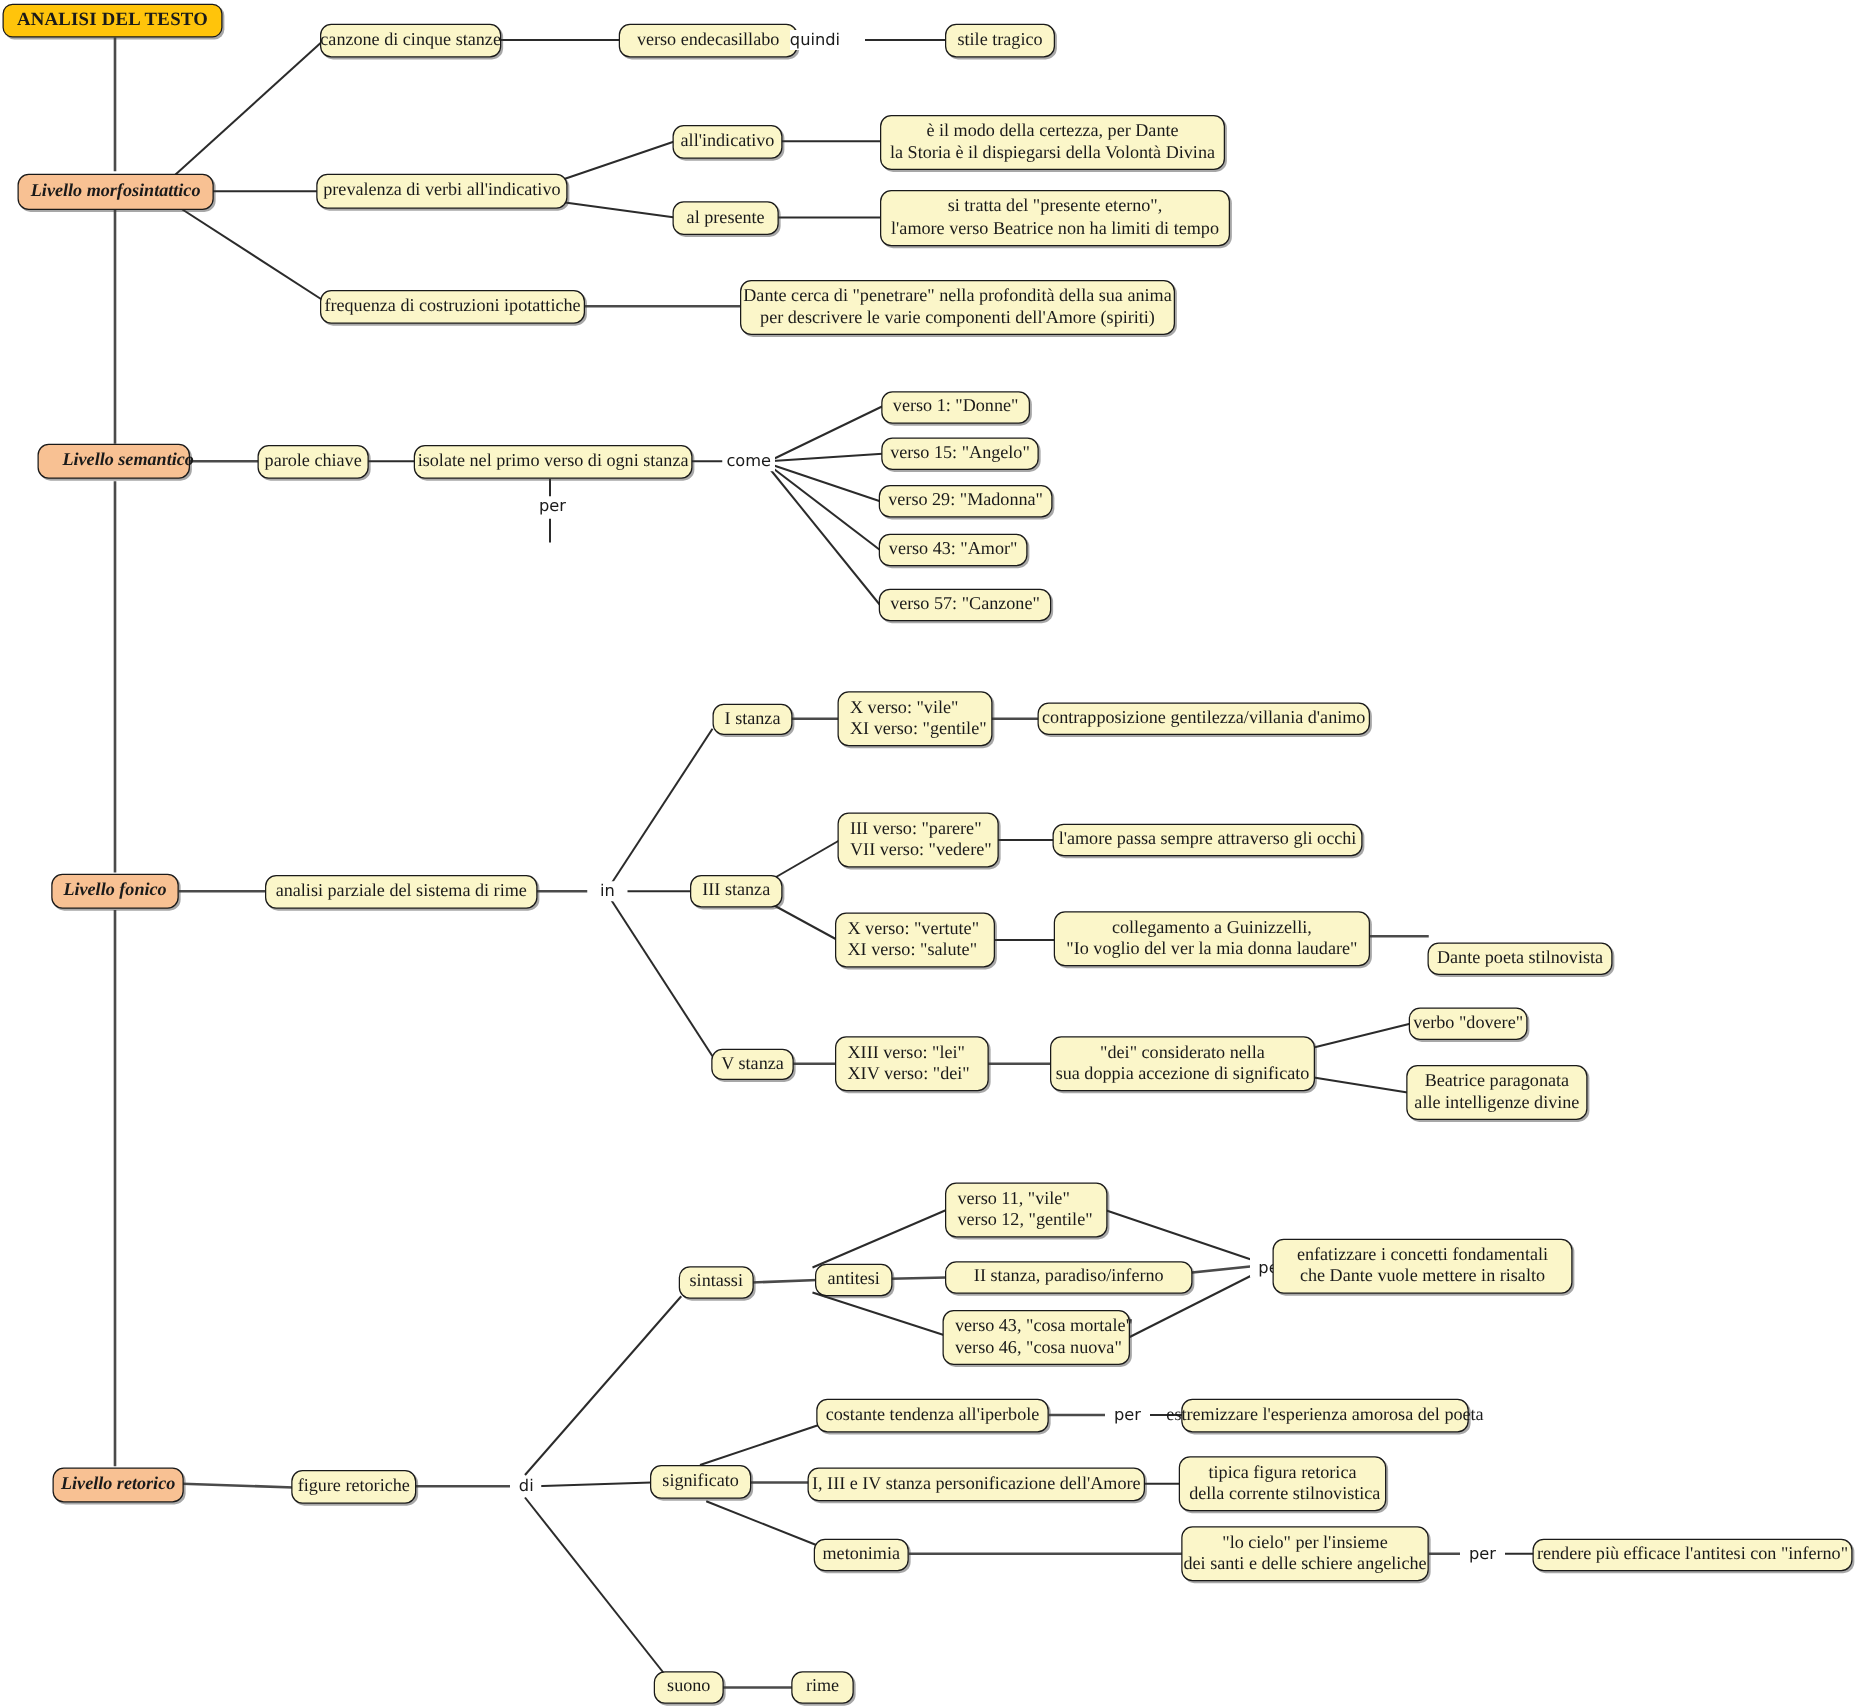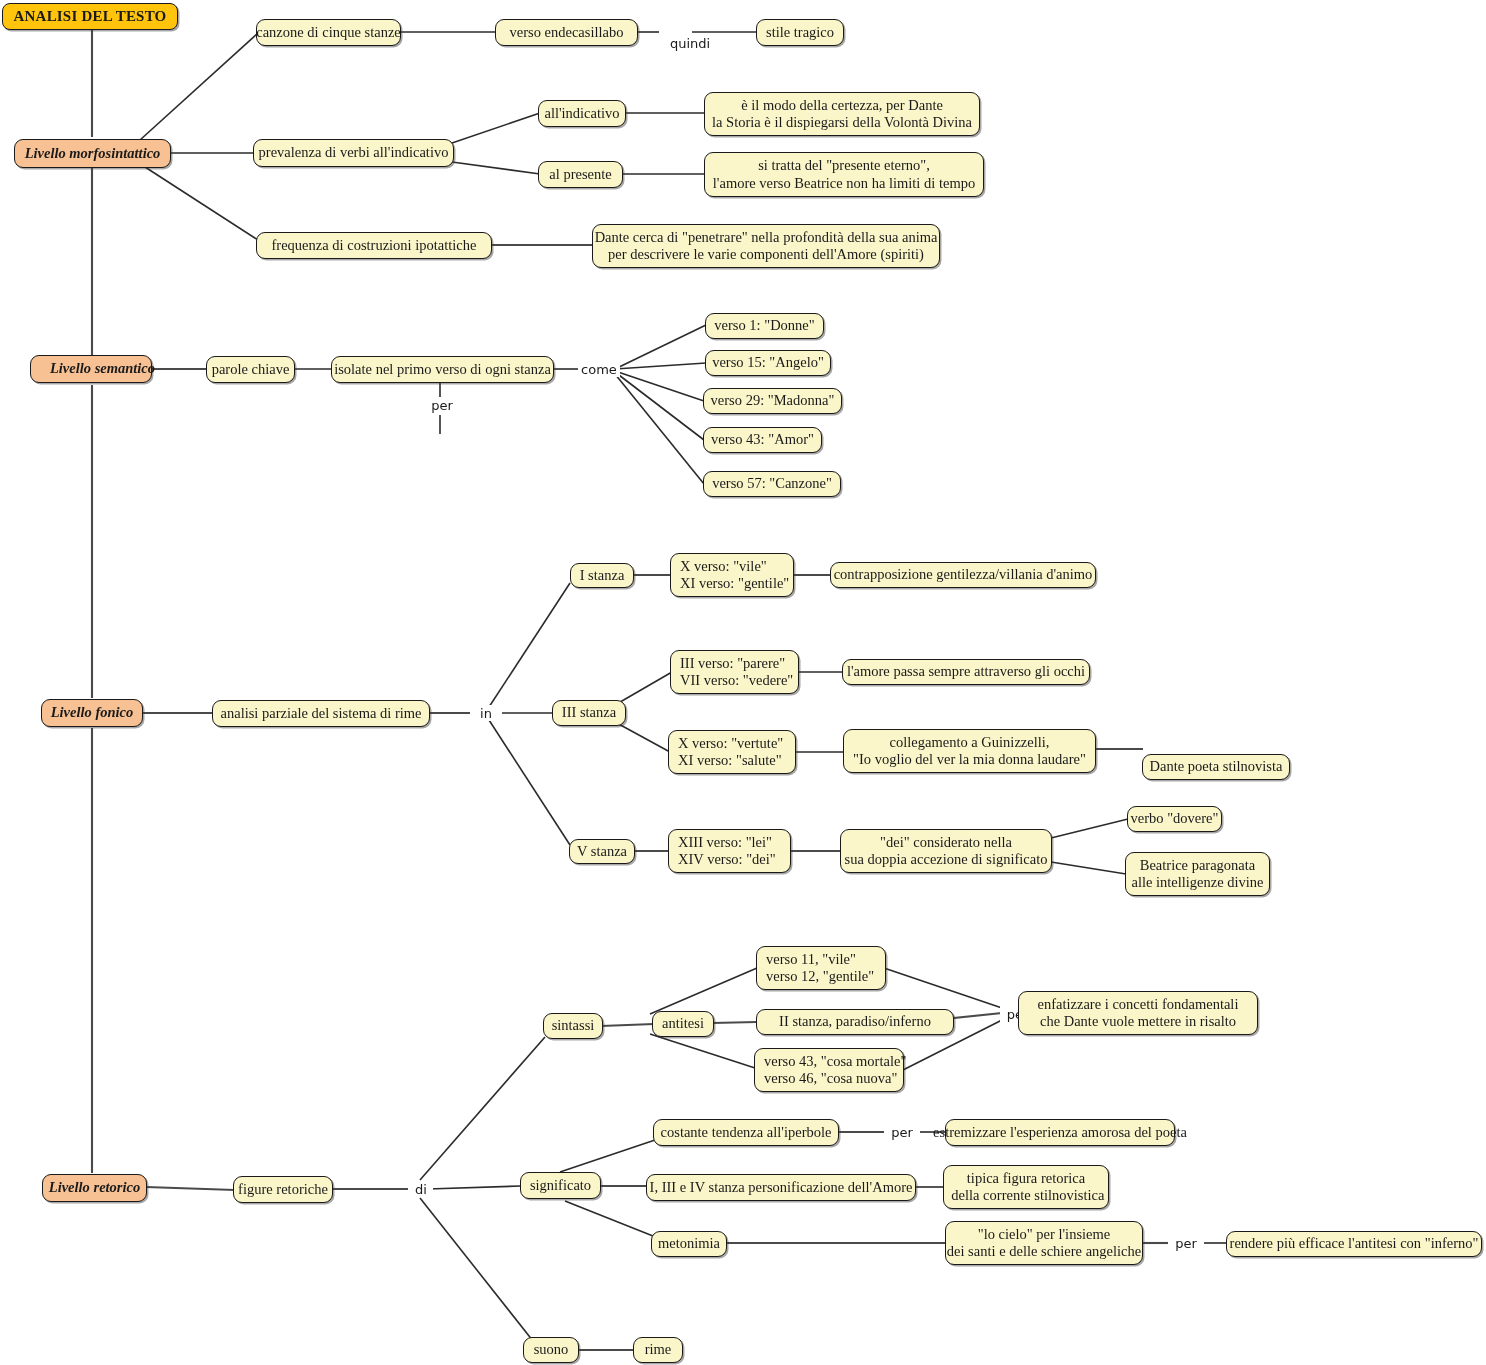--- a/index.html
+++ b/index.html
@@ -175,32 +175,32 @@
 
   <div class="node title" style="left:2px; top:3px; width:176px; height:27px;">ANALISI DEL TESTO</div>
 
   <div class="node level" style="left:14px; top:139px; width:157px; height:29px;">Livello morfosintattico</div>
   <div class="node level" style="left:30px; top:355px; width:122px; height:28px;padding-left:32px;">Livello semantico</div>
   <div class="node level" style="left:41px; top:699px; width:102px; height:28px;">Livello fonico</div>
   <div class="node level" style="left:42px; top:1174px; width:105px; height:28px;">Livello retorico</div>
 
   <div class="node" style="left:256px; top:19px; width:145px; height:27px;">canzone di cinque stanze</div>
   <div class="node" style="left:495px; top:19px; width:143px; height:27px;">verso endecasillabo</div>
-  <div class="linklabel" style="left:670px; top:24px; width:36px; height:16px;margin-top:11px;">quindi</div>
+  <div class="linklabel" style="left:632px; top:24px; width:36px; height:16px;">quindi</div>
   <div class="node" style="left:756px; top:19px; width:88px; height:27px;">stile tragico</div>
 
   <div class="node" style="left:253px; top:139px; width:201px; height:28px;">prevalenza di verbi all'indicativo</div>
   <div class="node" style="left:538px; top:100px; width:88px; height:27px;">all'indicativo</div>
   <div class="node" style="left:704px; top:92px; width:276px; height:44px;">è il modo della certezza, per Dante
 la Storia è il dispiegarsi della Volontà Divina</div>
   <div class="node" style="left:538px; top:161px; width:85px; height:27px;">al presente</div>
   <div class="node" style="left:704px; top:152px; width:280px; height:45px;">si tratta del "presente eterno",
 l'amore verso Beatrice non ha limiti di tempo</div>
 
-  <div class="node" style="left:256px; top:232px; width:236px; height:27px;">frequenza di costruzioni ipotattiche</div>
+  <div class="node" style="left:256px; top:232px; width:212px; height:27px;">frequenza di costruzioni ipotattiche</div>
   <div class="node" style="left:592px; top:224px; width:348px; height:44px;">Dante cerca di "penetrare" nella profondità della sua anima
 per descrivere le varie componenti dell'Amore (spiriti)</div>
 
   <div class="node" style="left:206px; top:356px; width:89px; height:27px;">parole chiave</div>
   <div class="node" style="left:331px; top:356px; width:223px; height:27px;">isolate nel primo verso di ogni stanza</div>
   <div class="linklabel" style="left:424px; top:397px; width:32px; height:16px;">per</div>
   <div class="linklabel" style="left:578px; top:361px; width:38px; height:16px;">come</div>
 
   <div class="node" style="left:705px; top:313px; width:119px; height:26px;">verso 1: "Donne"</div>
   <div class="node" style="left:705px; top:350px; width:126px; height:26px;">verso 15: "Angelo"</div>

